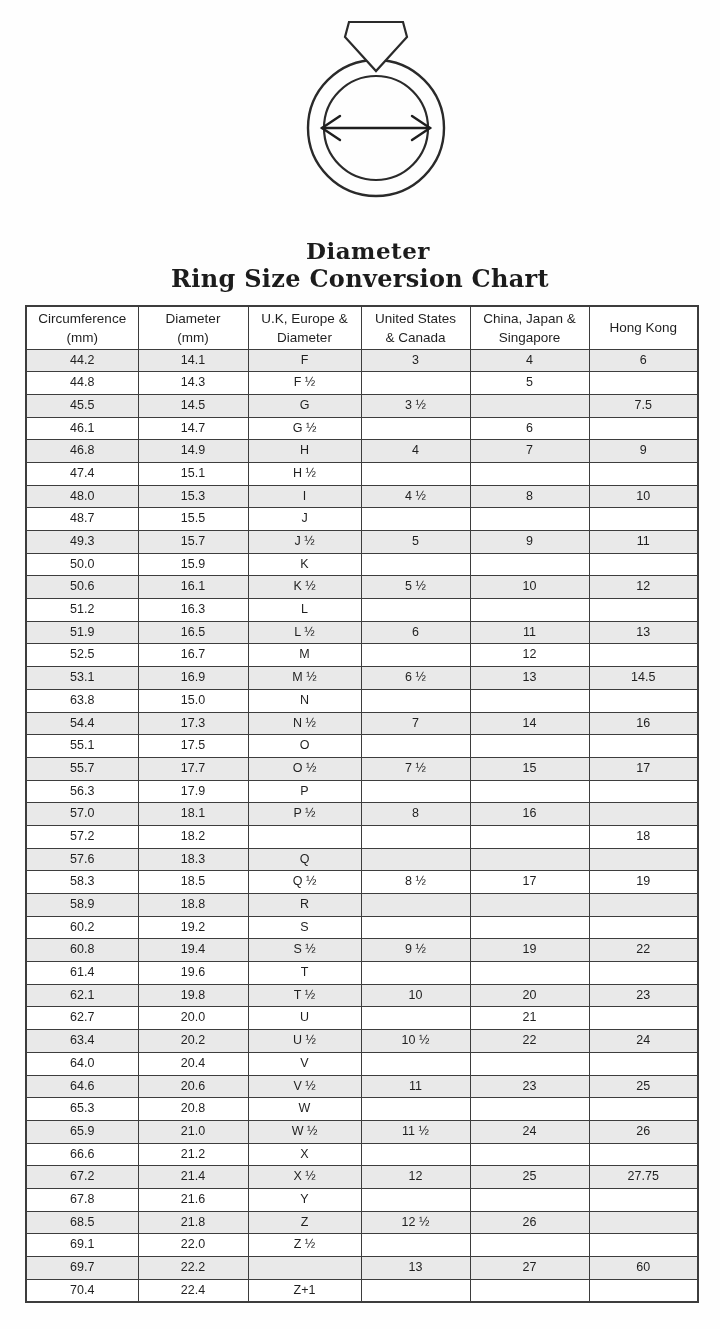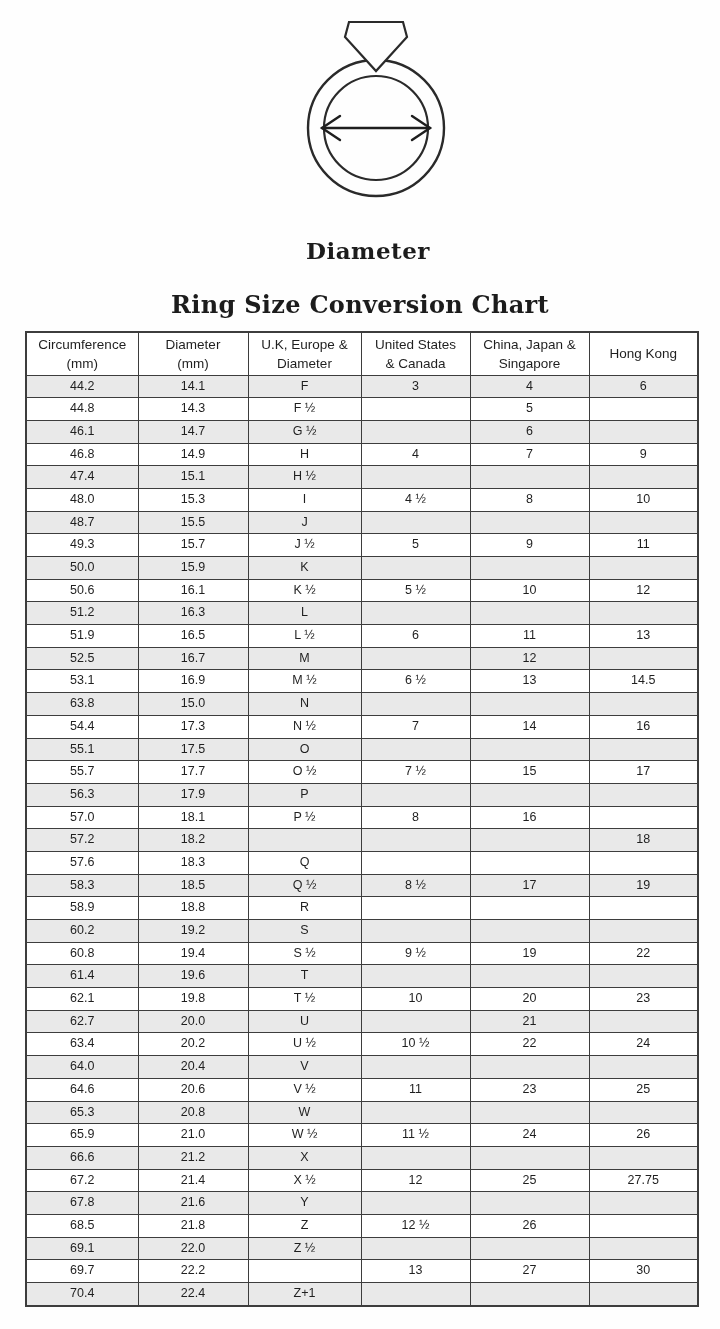--- a/index.html
+++ b/index.html
@@ -21,21 +21,20 @@
     width: 752px;
     margin-left: -8px;
     text-align: center;
     font-family: "DejaVu Serif", serif;
     font-weight: 700;
     font-size: 23px;
     letter-spacing: 0.5px;
     color: #1c1c1c;
   }
   .page-title {
-    margin-top: 26px;
     width: 720px;
     text-align: center;
     font-family: "DejaVu Serif", serif;
     font-weight: 700;
     font-size: 24px;
     letter-spacing: 0.3px;
     color: #1c1c1c;
   }
   table.conversion {
     border-collapse: collapse;
@@ -136,20 +135,28 @@
       </tr>
       <tr>
         <td>44.8</td>
         <td>14.3</td>
         <td>F ½</td>
         <td></td>
         <td>5</td>
         <td></td>
       </tr>
       <tr>
+        <td>45.5</td>
+        <td>14.5</td>
+        <td>G</td>
+        <td>3 ½</td>
+        <td></td>
+        <td>7.5</td>
+      </tr>
+      <tr>
         <td>46.1</td>
         <td>14.7</td>
         <td>G ½</td>
         <td></td>
         <td>6</td>
         <td></td>
       </tr>
       <tr>
         <td>46.8</td>
         <td>14.9</td>
@@ -437,21 +444,21 @@
         <td></td>
         <td></td>
         <td></td>
       </tr>
       <tr>
         <td>69.7</td>
         <td>22.2</td>
         <td></td>
         <td>13</td>
         <td>27</td>
-        <td>30</td>
+        <td>60</td>
       </tr>
       <tr>
         <td>70.4</td>
         <td>22.4</td>
         <td>Z+1</td>
         <td></td>
         <td></td>
         <td></td>
       </tr>
     </tbody>

